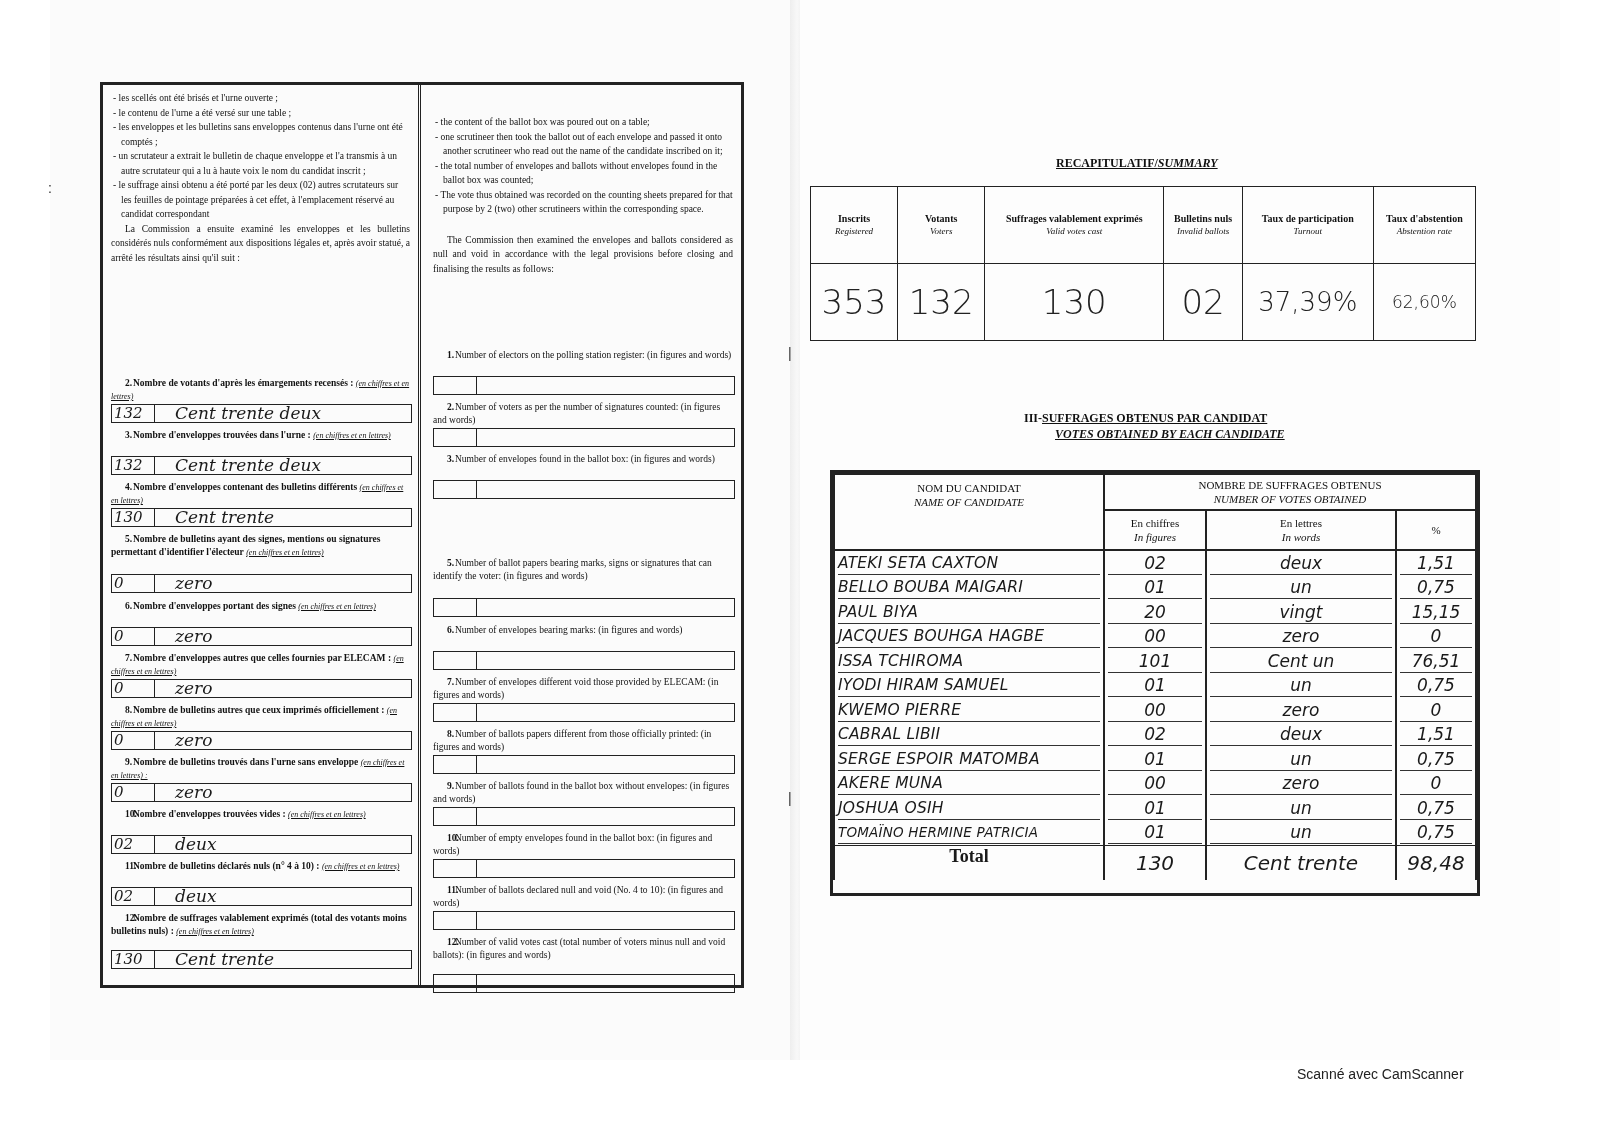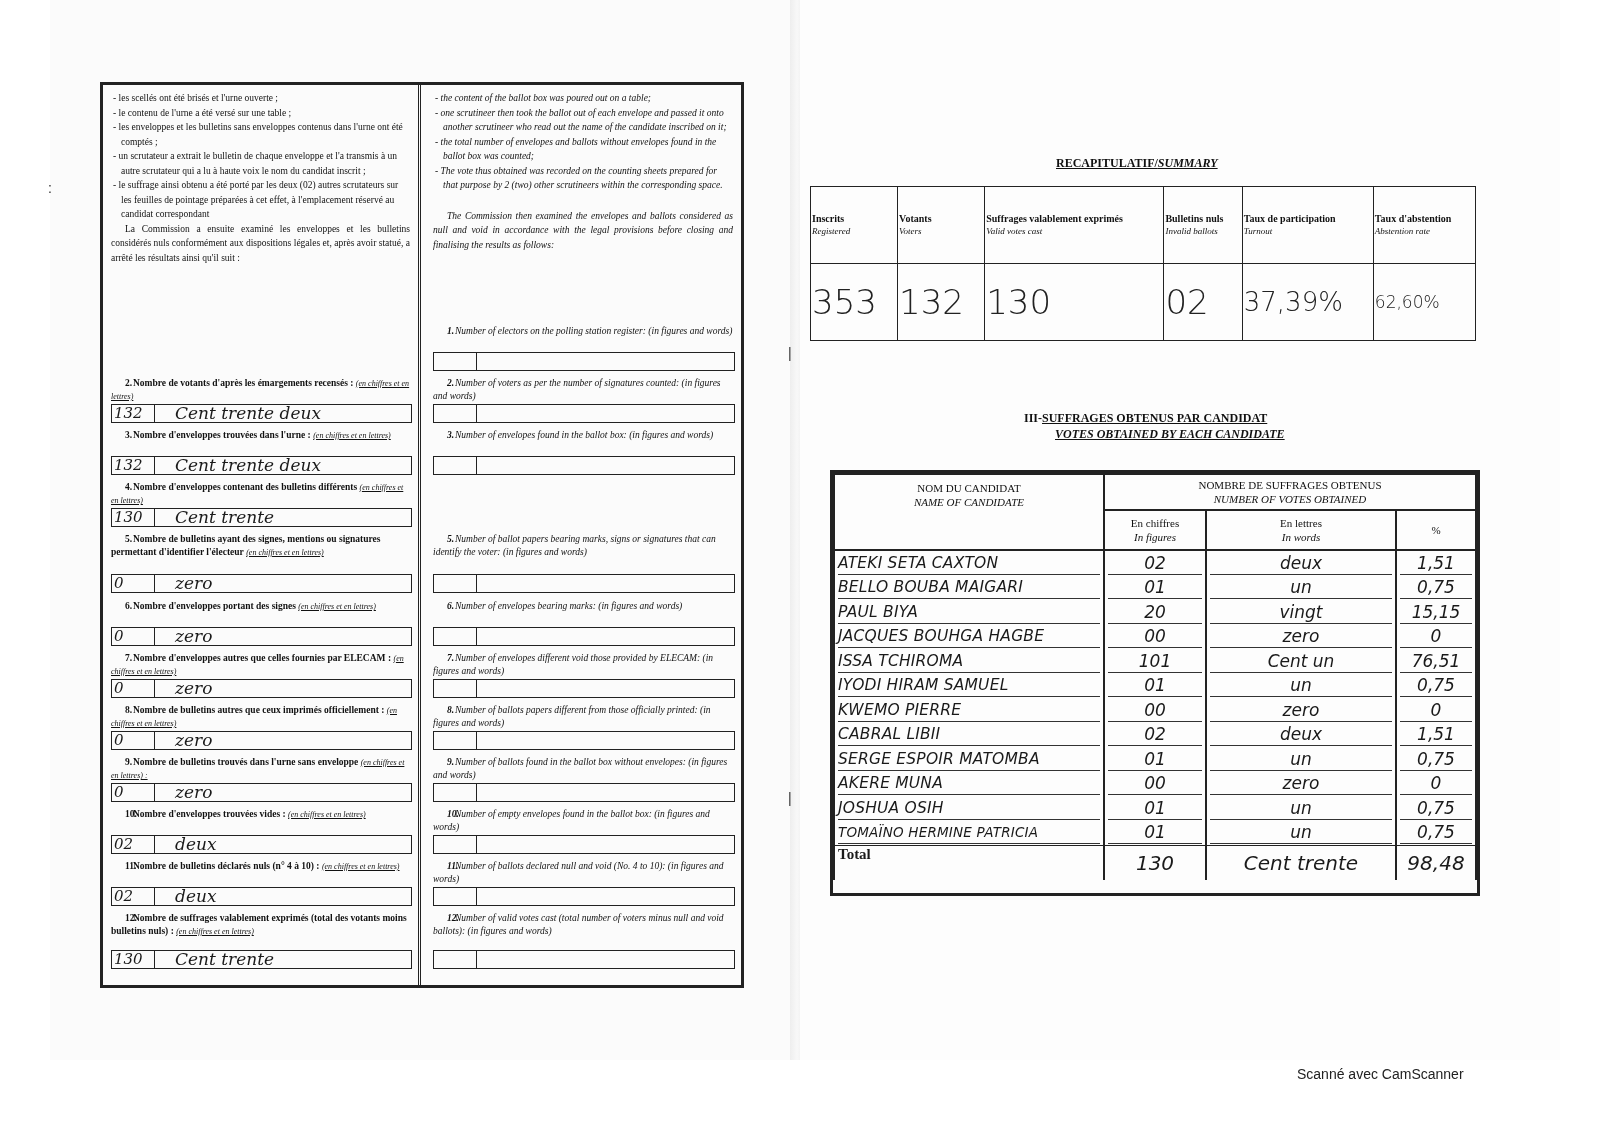--- a/index.html
+++ b/index.html
@@ -3,52 +3,52 @@
 <meta charset="utf-8">
 <style>
   html,body{margin:0;padding:0;}
   body{width:1600px;height:1131px;background:#ffffff;position:relative;overflow:hidden;font-family:"Liberation Sans",sans-serif;color:#111;}
   .page-left{position:absolute;left:50px;top:0;width:745px;height:1060px;background:#fbfbfb;}
   .page-right{position:absolute;left:800px;top:0;width:760px;height:1060px;background:#fdfdfd;}
   .fold{position:absolute;left:790px;top:0;width:14px;height:1060px;background:linear-gradient(90deg,#eee,#f8f8f8,#eee);}
   .form-frame{position:absolute;left:100px;top:82px;width:644px;height:906px;border:3px solid #222;box-sizing:border-box;}
   .col{position:absolute;top:0;bottom:0;box-sizing:border-box;padding:6px 8px;font-family:"Liberation Serif",serif;}
   .col-fr{left:0;width:318px;border-right:3px double #222;}
-  .col-en{left:322px;width:316px;font-style:italic;}
+  .col-en{left:322px;width:316px;margin-top:24px;}
   .intro p{margin:0 0 0 0;font-size:9.5px;line-height:14.5px;}
   .intro .bul{padding-left:10px;text-indent:-8px;}
   .intro .para{margin-top:0;text-indent:14px;text-align:justify;}
   .item{position:absolute;left:8px;right:6px;font-size:9.5px;line-height:13px;}
   .item .num{display:inline-block;width:22px;padding-left:14px;box-sizing:border-box;font-weight:bold;}
   .item .lbl{font-weight:bold;}
   .col-en .item .lbl{font-weight:normal;}
   .item .small{font-size:8px;font-style:italic;text-decoration:underline;}
   .answer{position:absolute;left:0;right:0;height:17px;border:1.5px solid #222;border-left:none;border-right:none;display:flex;align-items:flex-end;}
   .answer .fig{width:40px;height:100%;border-left:1.5px solid #222;border-right:1.5px solid #222;font-family:"DejaVu Serif",serif;font-style:italic;font-size:15px;line-height:17px;padding-left:2px;color:#1a1a1a;}
   .answer .words{flex:1;font-family:"DejaVu Serif",serif;font-style:italic;font-size:17px;line-height:17px;padding-left:20px;color:#1a1a1a;border-right:1.5px solid #222;height:100%;}
   .summary-title{position:absolute;left:1056px;top:156px;font-family:"Liberation Serif",serif;font-weight:bold;font-size:12px;text-decoration:underline;}
   .summary-title i{font-style:italic;}
   table.sum{position:absolute;left:810px;top:186px;width:666px;height:152px;border-collapse:collapse;font-family:"Liberation Serif",serif;}
-  table.sum td,table.sum th{border:1.5px solid #222;text-align:left;}
+  table.sum td,table.sum th{border:1.5px solid #222;text-align:center;}
   table.sum th{font-size:10px;font-weight:bold;height:74px;vertical-align:middle;line-height:13px;}
   table.sum th em{font-weight:normal;font-size:9px;display:block;}
   table.sum td{font-family:"DejaVu Sans",sans-serif;font-size:34px;font-weight:300;height:74px;color:#222;}
   .sec3-title{position:absolute;left:1024px;top:410px;font-family:"Liberation Serif",serif;font-weight:bold;font-size:12px;line-height:16px;}
   .sec3-title .u{text-decoration:underline;}
   .sec3-title .en{display:block;padding-left:31px;font-style:italic;text-decoration:underline;}
   .cand-frame{position:absolute;left:830px;top:470px;width:650px;height:426px;border:3px solid #222;box-sizing:border-box;}
   table.cand{width:100%;border-collapse:collapse;font-family:"Liberation Serif",serif;}
   table.cand th{border:2px solid #222;font-size:11px;font-weight:normal;line-height:14px;text-align:center;}
   table.cand th em{display:block;font-style:italic;}
   table.cand td{height:24.5px;padding:0 3px;font-family:"DejaVu Sans",sans-serif;font-size:17px;font-style:italic;color:#1a1a1a;border-left:2.5px solid #222;border-right:2.5px solid #222;white-space:nowrap;overflow:hidden;}
   table.cand td .line{display:block;border-bottom:1.5px solid #333;line-height:22px;}
   table.cand td.name{font-size:15.5px;letter-spacing:0.2px;}
   table.cand td.c{text-align:center;}
   table.cand tr.total td{height:34px;font-size:20px;border-top:1.5px solid #222;}
-  table.cand tr.total td.tlabel{font-family:"Liberation Serif",serif;font-style:normal;font-weight:bold;font-size:15px;vertical-align:top;}
+  table.cand tr.total td.tlabel{font-family:"Liberation Serif",serif;font-style:normal;font-weight:bold;font-size:18px;text-align:center;vertical-align:top;}
   .camscanner{position:absolute;left:1297px;top:1066px;font-family:"Liberation Sans",sans-serif;font-size:14px;color:#222;}
   .mark{position:absolute;font-size:14px;color:#333;}
 </style>
 </head>
 <body>
 
 <div class="page-left"></div>
 <div class="fold"></div>
 <div class="page-right"></div>
 

